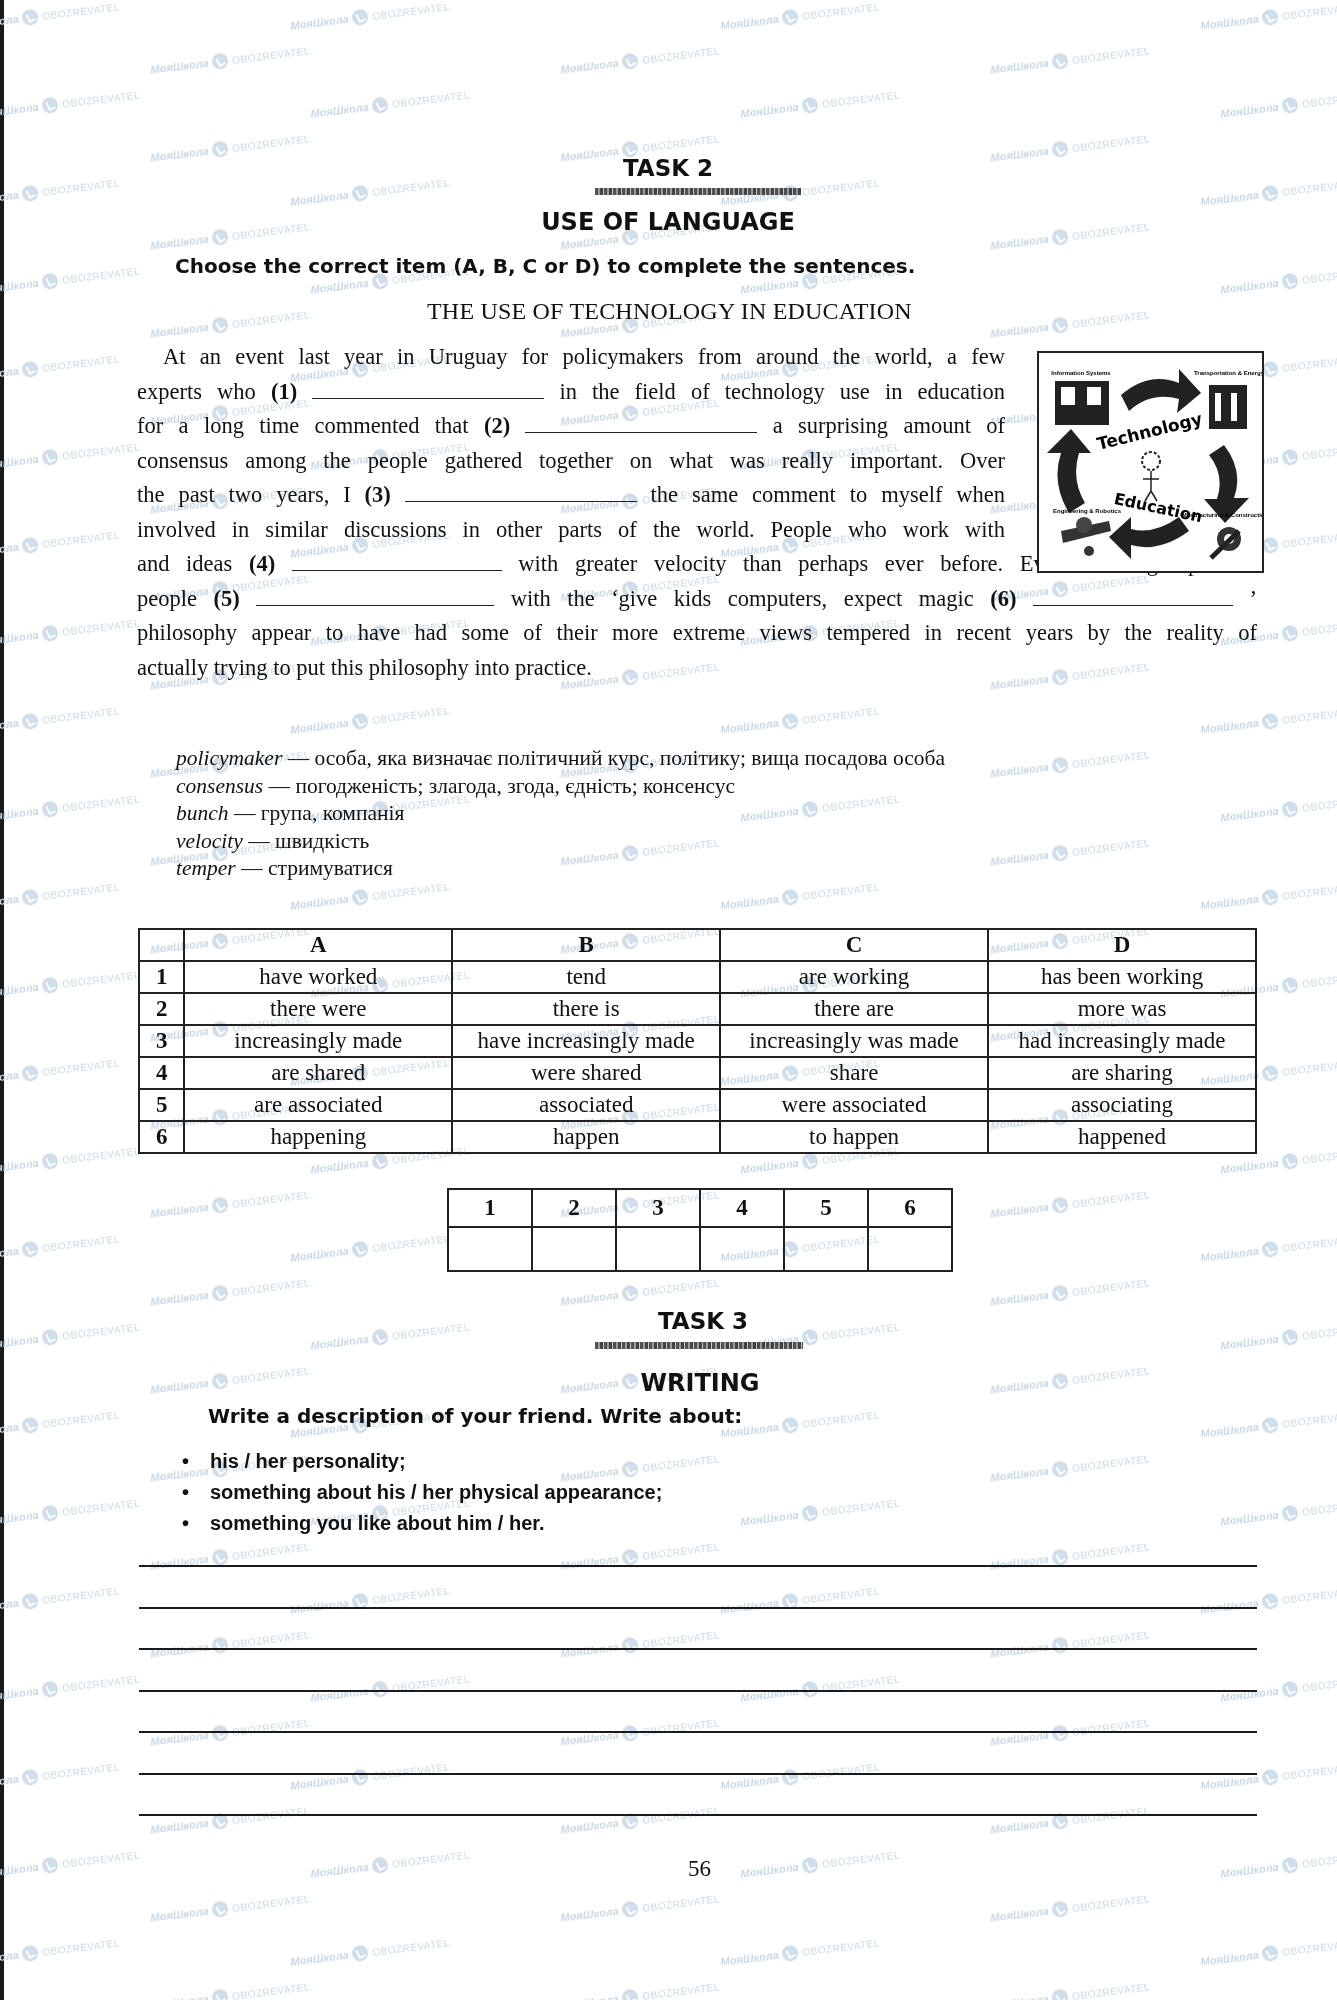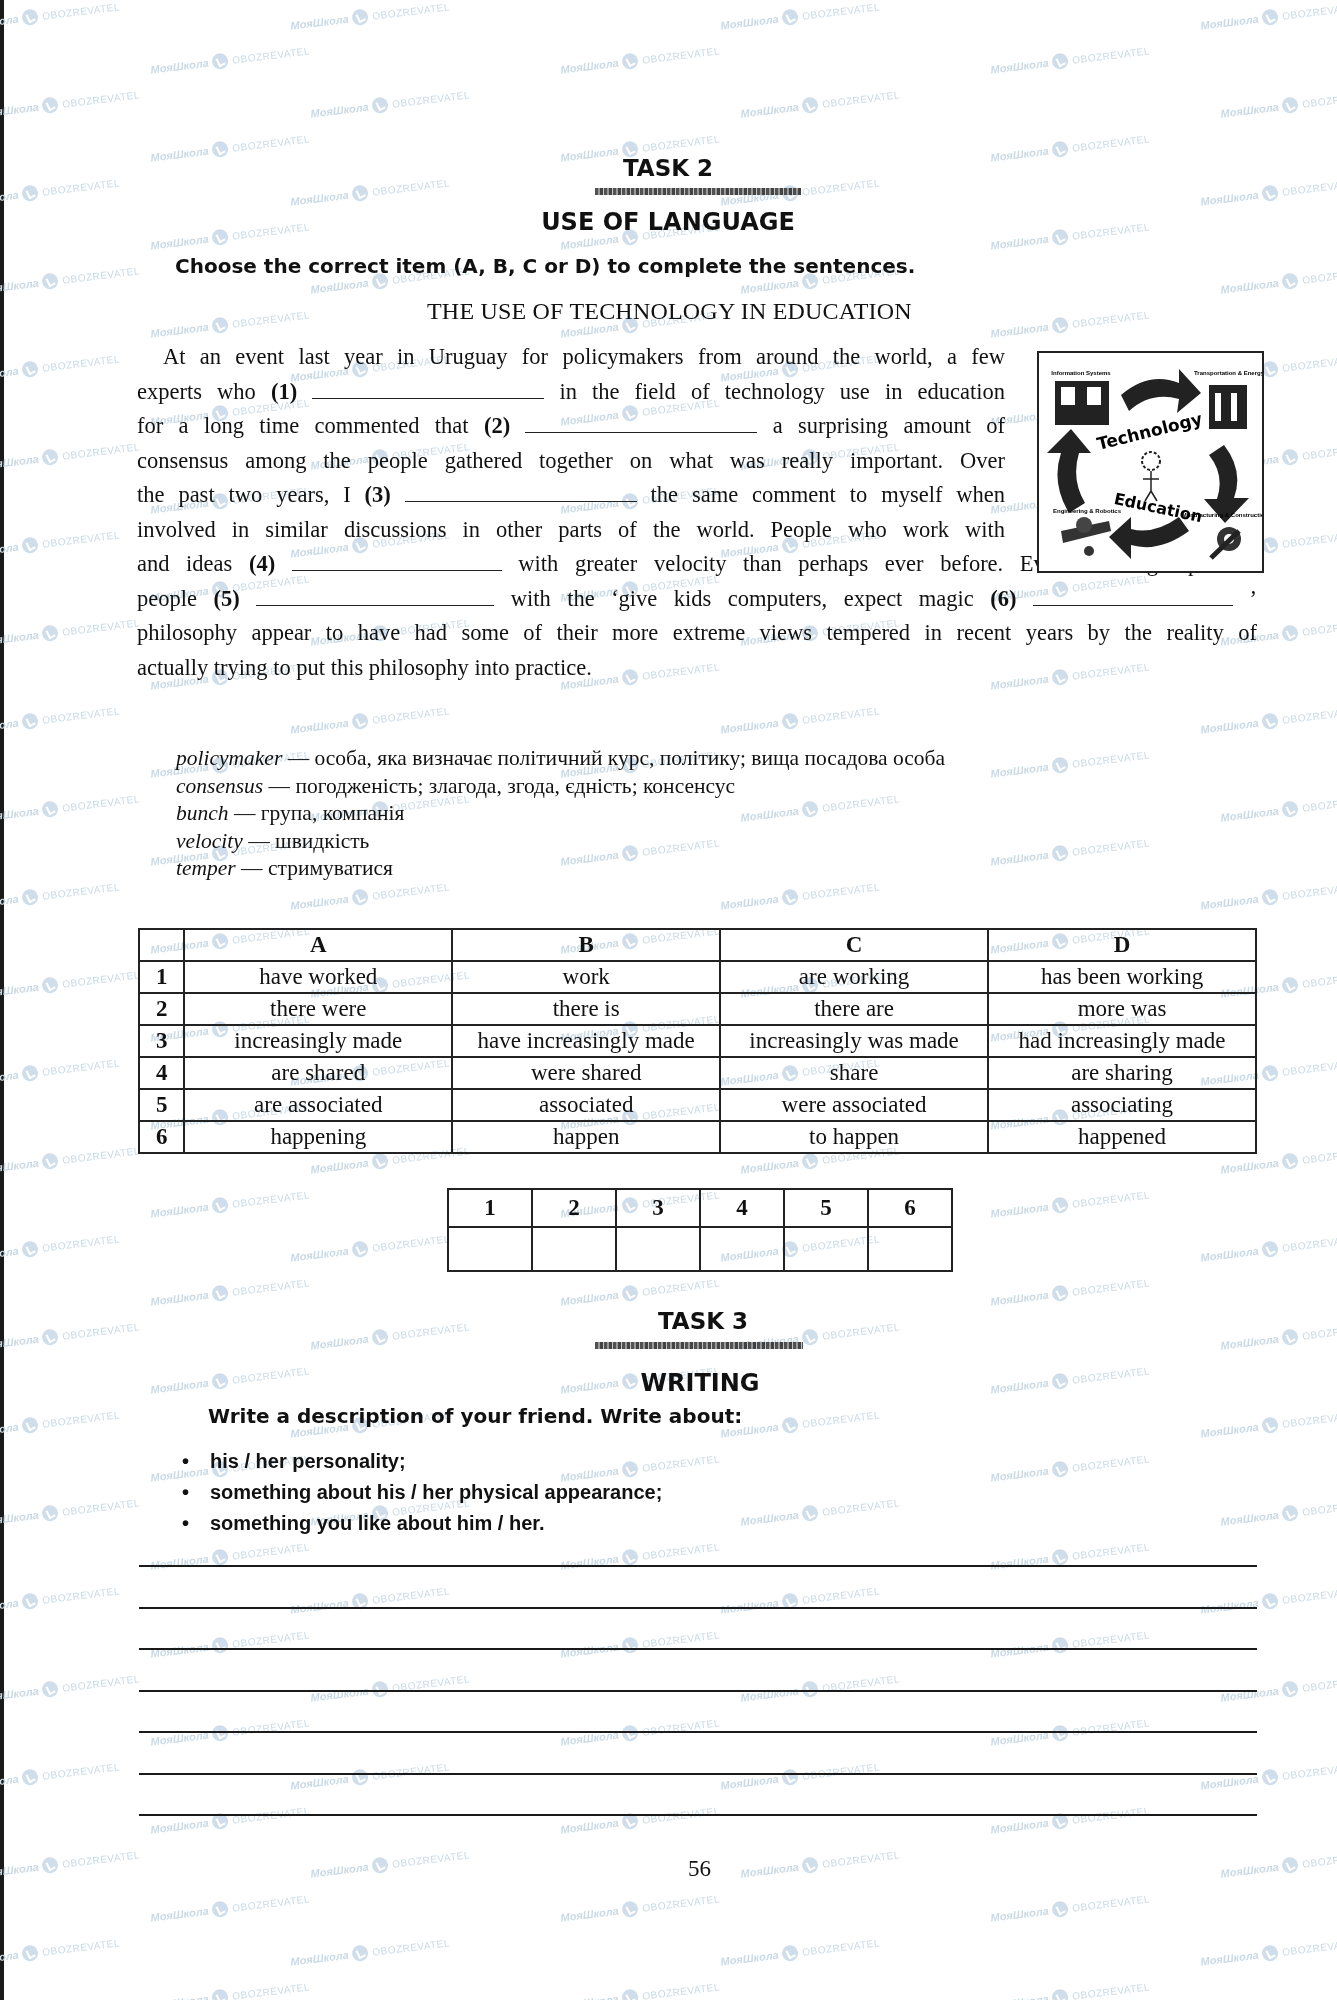--- a/index.html
+++ b/index.html
@@ -1033,21 +1033,21 @@
         <th>A</th>
         <th>B</th>
         <th>C</th>
         <th>D</th>
       </tr>
     </thead>
     <tbody id="options-body">
         <tr>
           <td class="num">1</td>
           <td>have worked</td>
-          <td>work</td>
+          <td>tend</td>
           <td>are working</td>
           <td>has been working</td>
         </tr>
         <tr>
           <td class="num">2</td>
           <td>there were</td>
           <td>there is</td>
           <td>there are</td>
           <td>more was</td>
         </tr>

